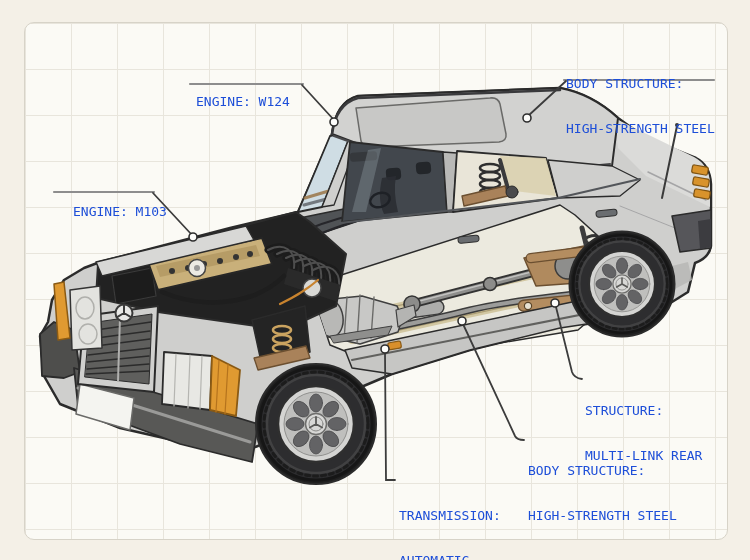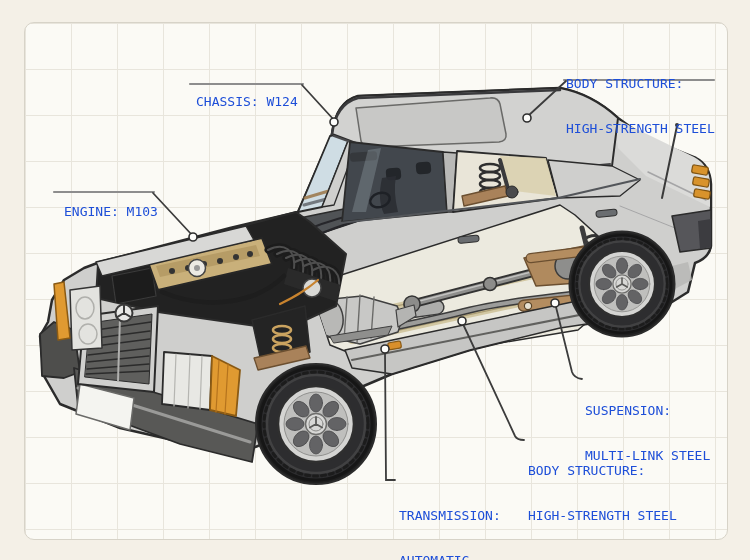--- a/index.html
+++ b/index.html
@@ -260,34 +260,34 @@
         <circle cx="527" cy="118" r="4"></circle>
         <circle cx="193" cy="237" r="4"></circle>
         <circle cx="385" cy="349" r="4"></circle>
         <circle cx="462" cy="321" r="4"></circle>
         <circle cx="555" cy="303" r="4"></circle>
       </g>
     </g>
   </svg>
 
   <div class="lbl" style="left:196px;top:64px;">
-    <span>CHASSIS: W124</span>
+    <span>ENGINE: W124</span>
   </div>
   <div class="lbl" style="left:566px;top:46px;">
     <span>BODY STRUCTURE:</span>
     <span>HIGH-STRENGTH STEEL</span>
   </div>
-  <div class="lbl" style="left:64px;top:174px;">
+  <div class="lbl" style="left:73px;top:174px;">
     <span>ENGINE: M103</span>
   </div>
   <div class="lbl" style="left:399px;top:478px;">
     <span>TRANSMISSION:</span>
     <span>AUTOMATIC</span>
   </div>
   <div class="lbl" style="left:528px;top:433px;">
     <span>BODY STRUCTURE:</span>
     <span>HIGH-STRENGTH STEEL</span>
   </div>
   <div class="lbl" style="left:585px;top:373px;">
-    <span>SUSPENSION:</span>
-    <span>MULTI-LINK STEEL</span>
+    <span>STRUCTURE:</span>
+    <span>MULTI-LINK REAR</span>
   </div>
 </div>
 
 </body></html>

